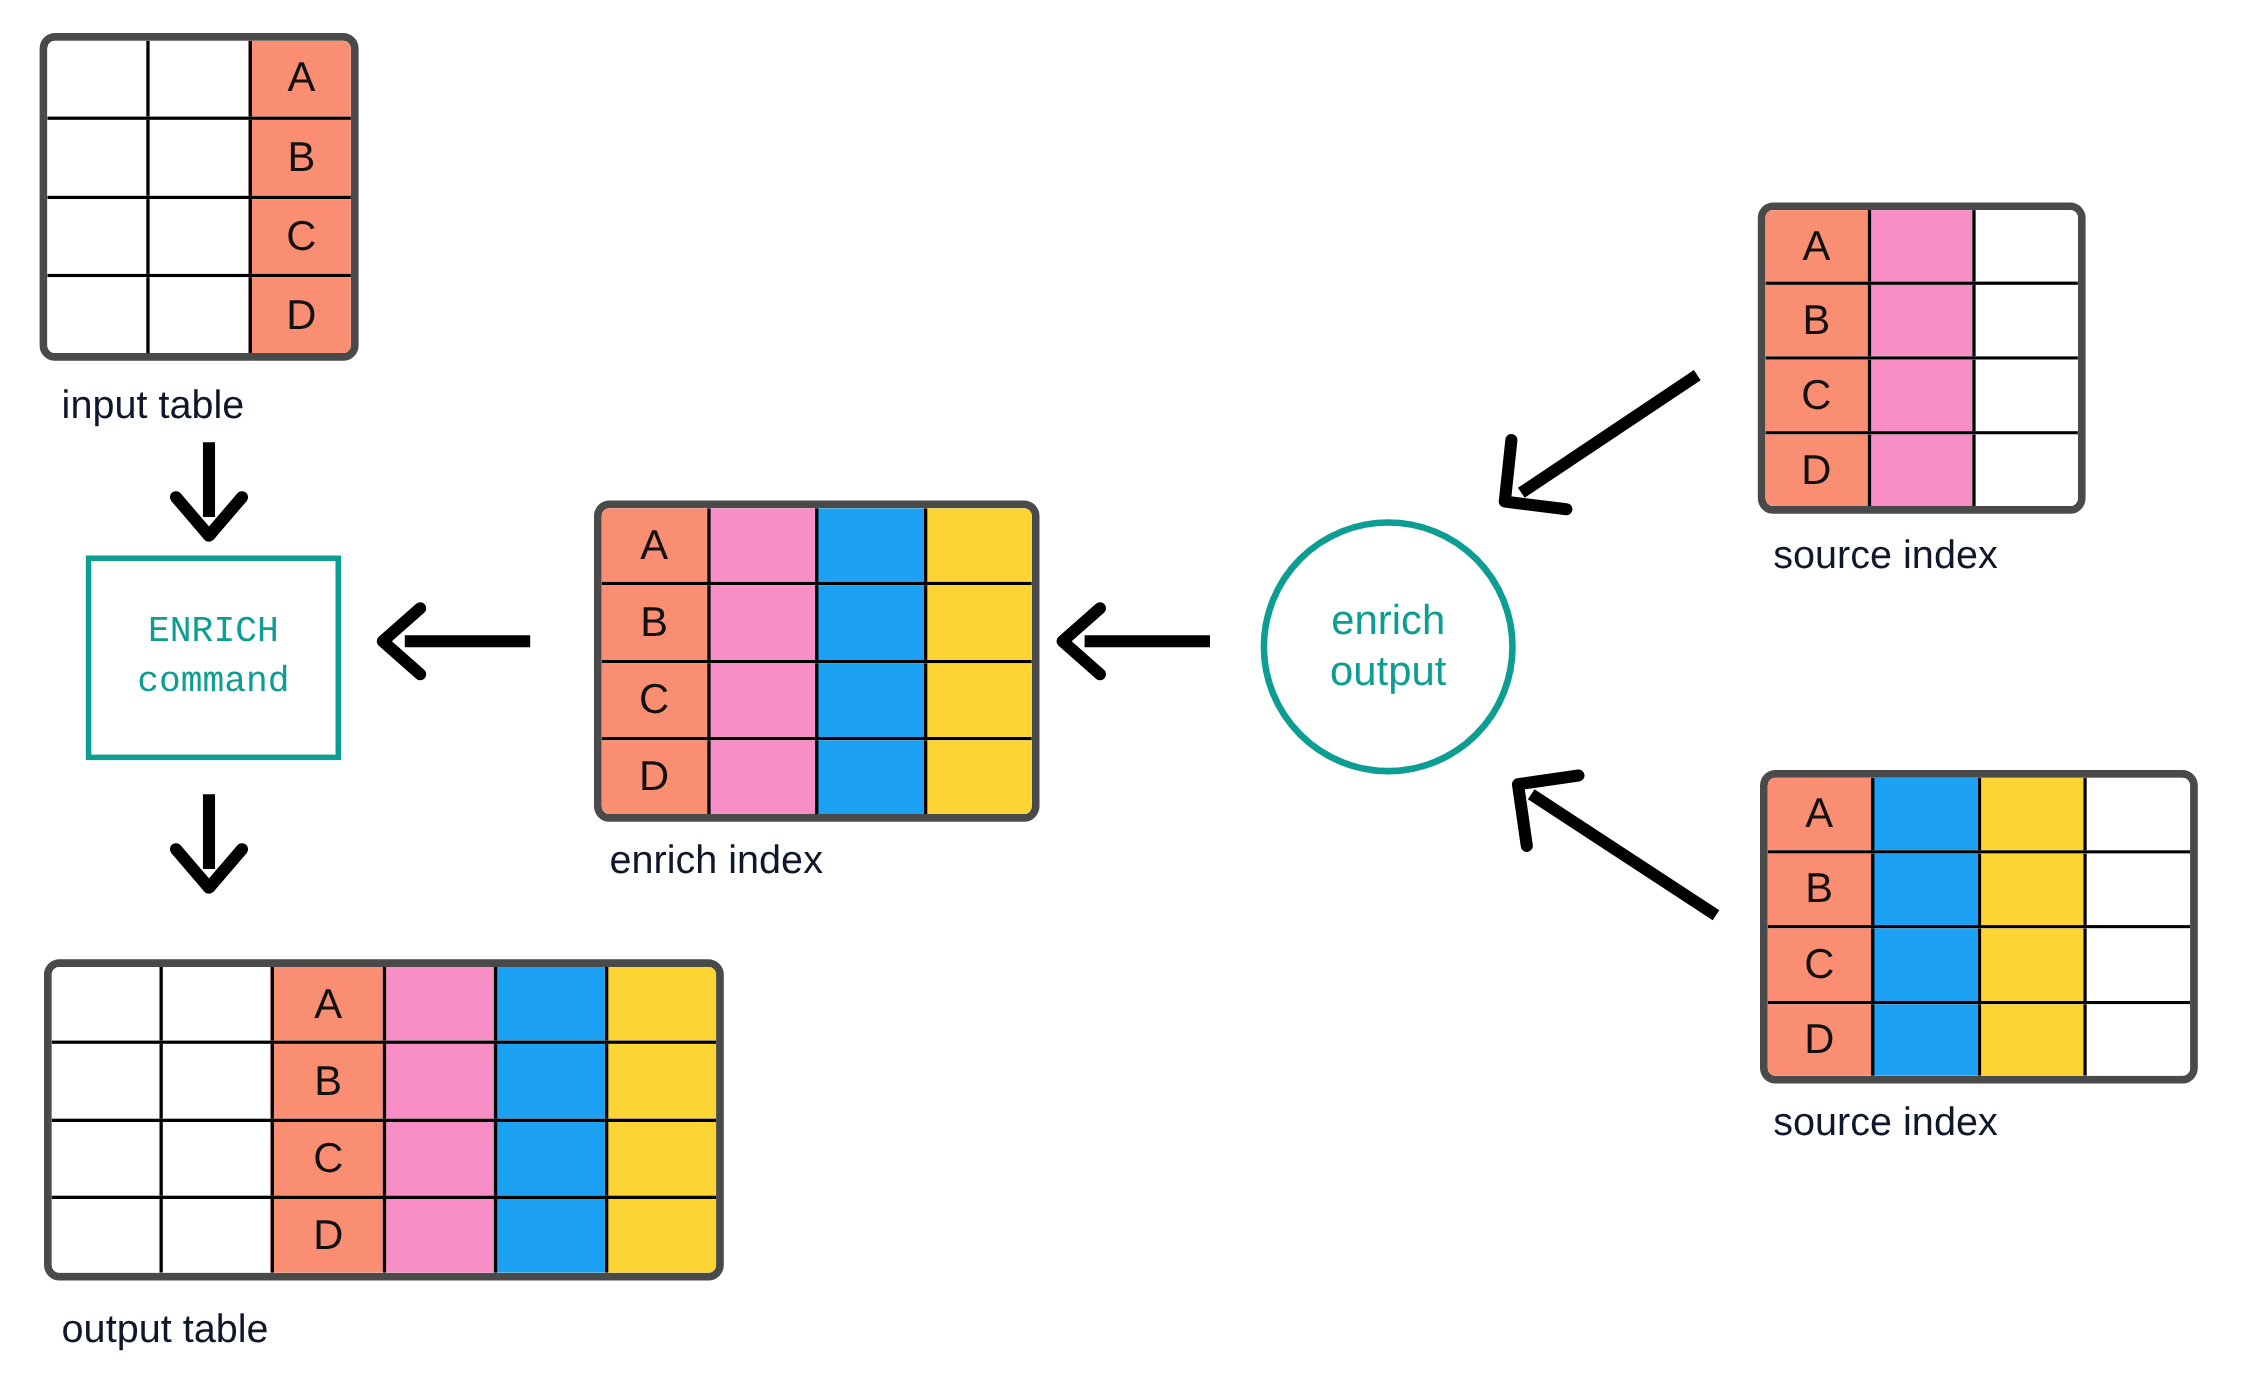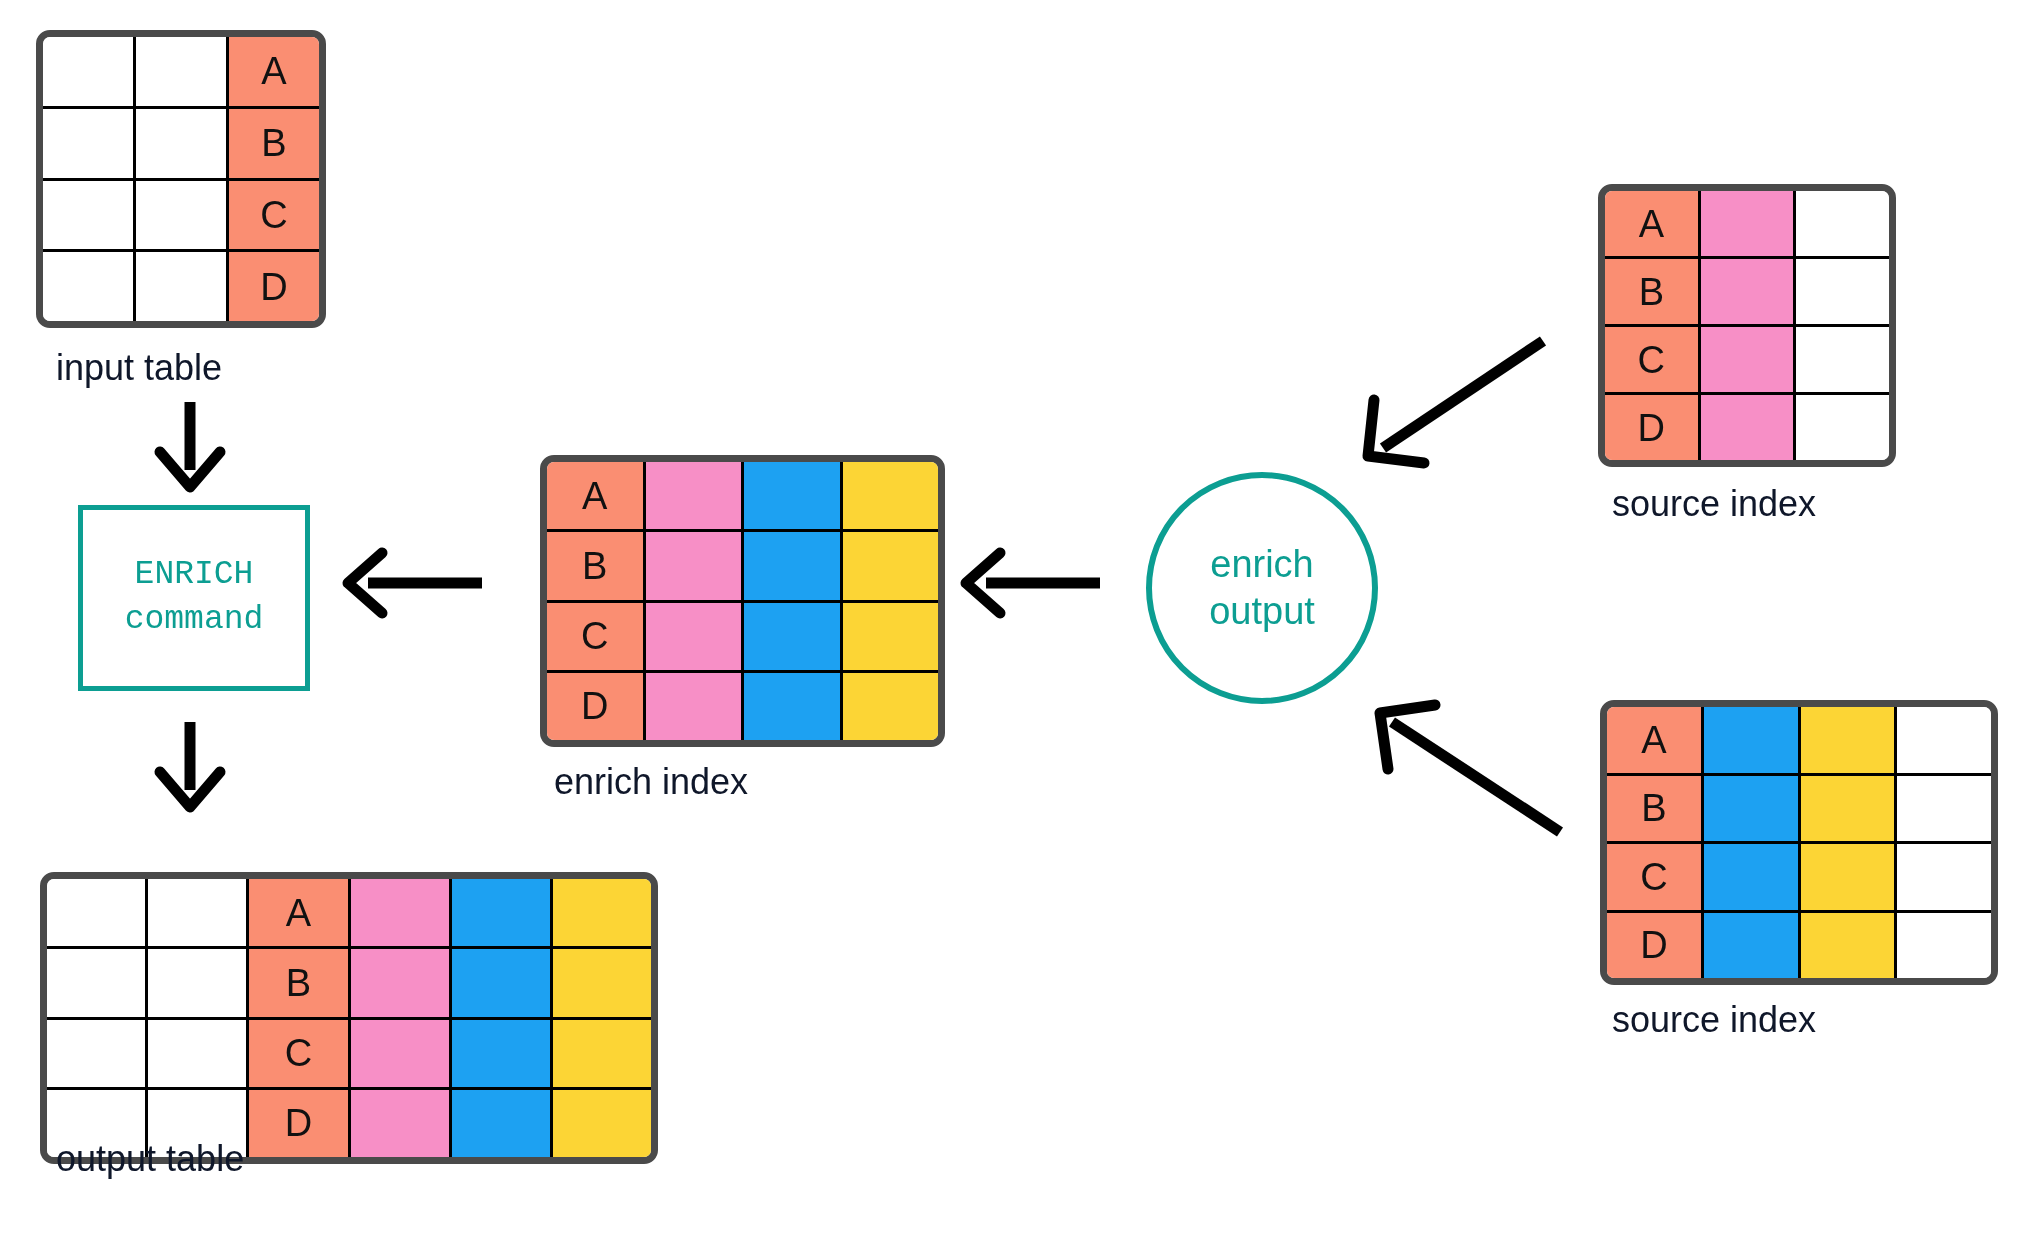--- a/index.html
+++ b/index.html
@@ -174,21 +174,21 @@
       </div>
       <div class="row">
         <div class="cell c-white"></div>
         <div class="cell c-white"></div>
         <div class="cell c-orange">D</div>
         <div class="cell c-pink"></div>
         <div class="cell c-blue"></div>
         <div class="cell c-yellow"></div>
       </div>
     </div>
-  <div class="caption" style="left:56px; top:1139px;">output table</div>
+  <div class="caption" style="left:56px; top:1188px;">output table</div>
 
   <div class="tbl" id="enrich-index" style="left:540px; top:455px; width:405px; height:292px;">
       <div class="row">
         <div class="cell c-orange">A</div>
         <div class="cell c-pink"></div>
         <div class="cell c-blue"></div>
         <div class="cell c-yellow"></div>
       </div>
       <div class="row">
         <div class="cell c-orange">B</div>

